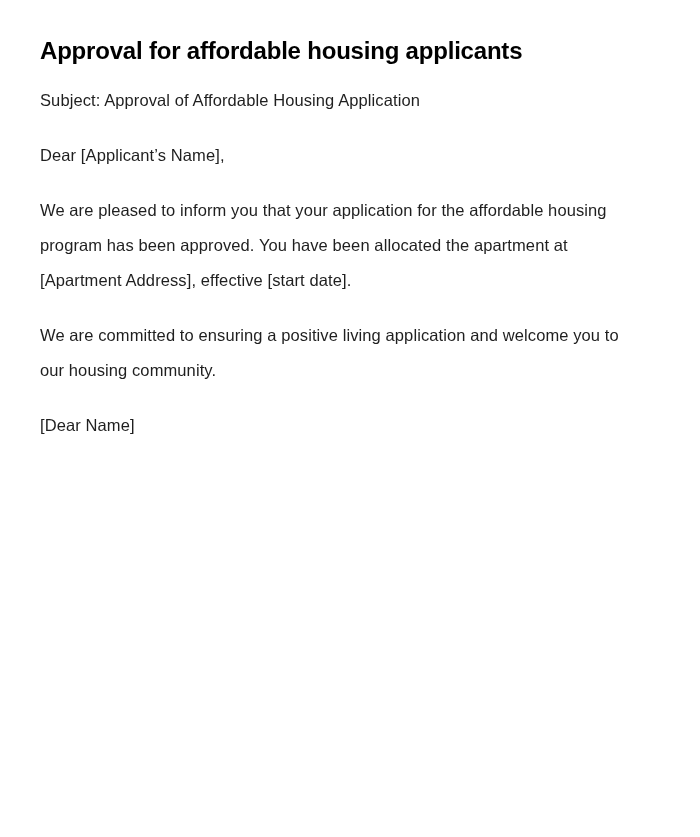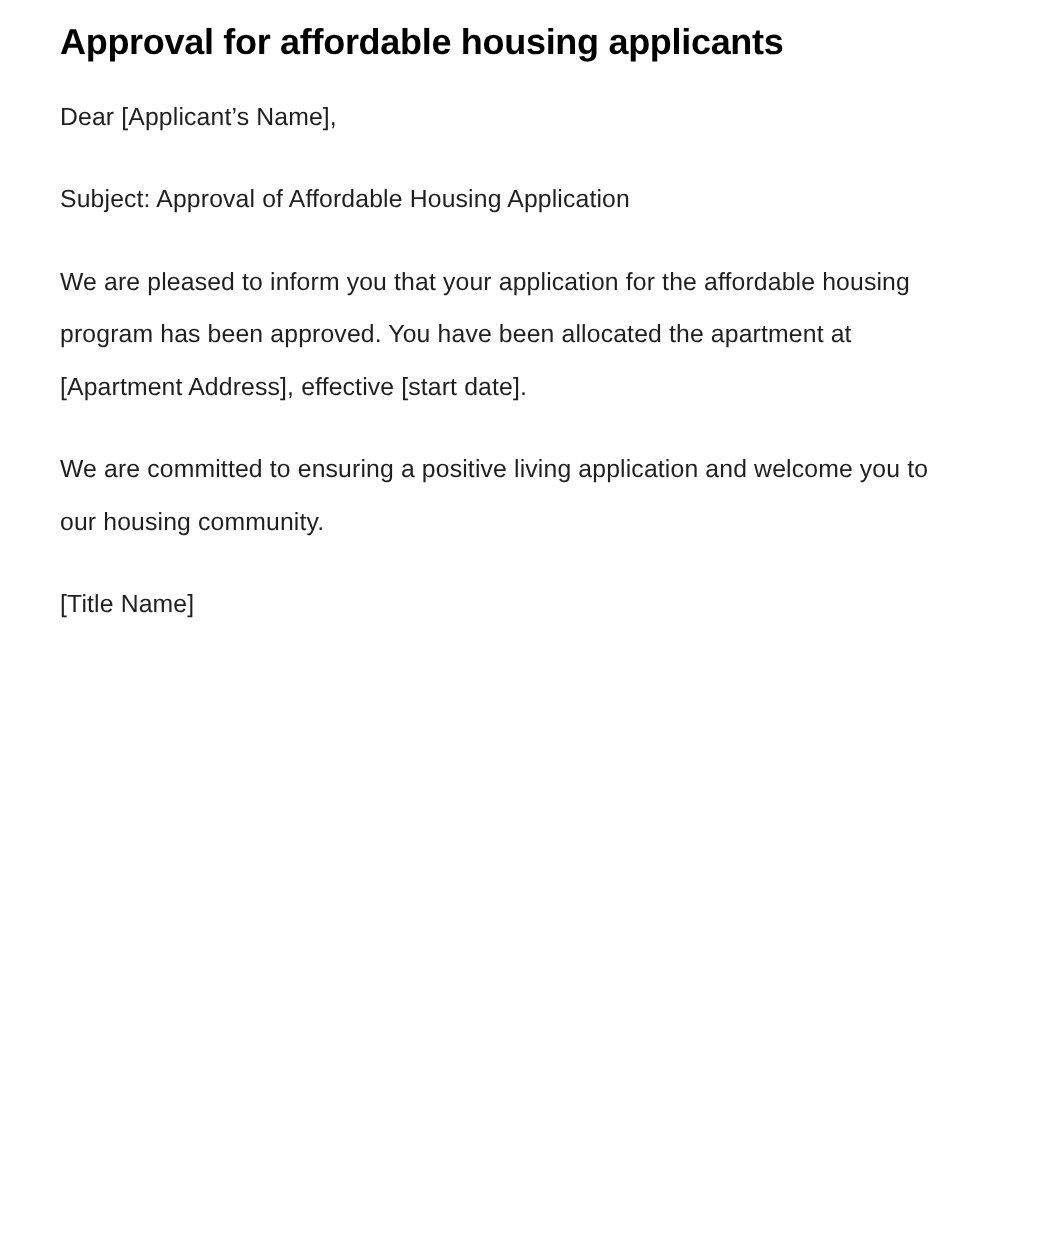--- a/index.html
+++ b/index.html
@@ -5,21 +5,21 @@
   * { box-sizing: border-box; }
   html, body {
     margin: 0;
     padding: 0;
     background: #ffffff;
   }
   .page {
     width: 700px;
     height: 837px;
     background: #ffffff;
-    padding: 13px 58px 0 40px;
+    padding: 35px 58px 0 40px;
     font-family: "Liberation Sans", sans-serif;
     overflow: hidden;
   }
   .doc-title {
     font-size: 24px;
     font-weight: 700;
     color: #000000;
     letter-spacing: -0.2px;
     line-height: 32px;
     margin: 0 0 16px 0;
@@ -33,26 +33,26 @@
     margin: 0 0 20px 0;
     max-width: 606px;
   }
 </style>
 </head>
 <body>
 
 <div class="page">
   <h1 class="doc-title">Approval for affordable housing applicants</h1>
 
+  <p class="para">Subject: Approval of Affordable Housing Application</p>
+
   <p class="para">Dear [Applicant’s Name],</p>
-
-  <p class="para">Subject: Approval of Affordable Housing Application</p>
 
   <p class="para">We are pleased to inform you that your application for the affordable housing program has been approved. You have been allocated the apartment at [Apartment Address], effective [start date].</p>
 
 
   <p class="para">We are committed to ensuring a positive living application and welcome you to our housing community.</p>
 
 
-  <p class="para">[Title Name]</p>
+  <p class="para">[Dear Name]</p>
 
 
 </div>
 
 </body></html>

